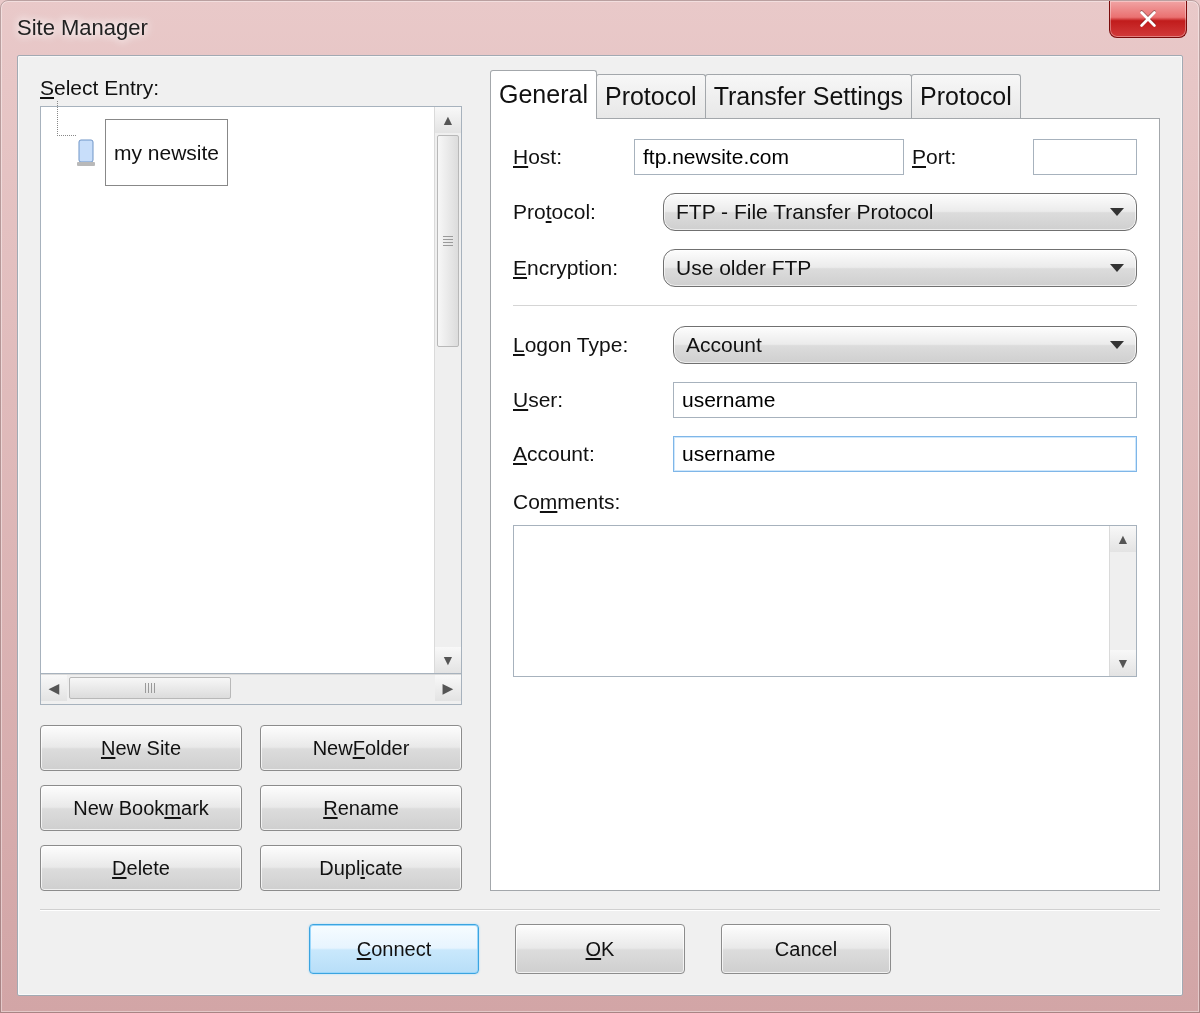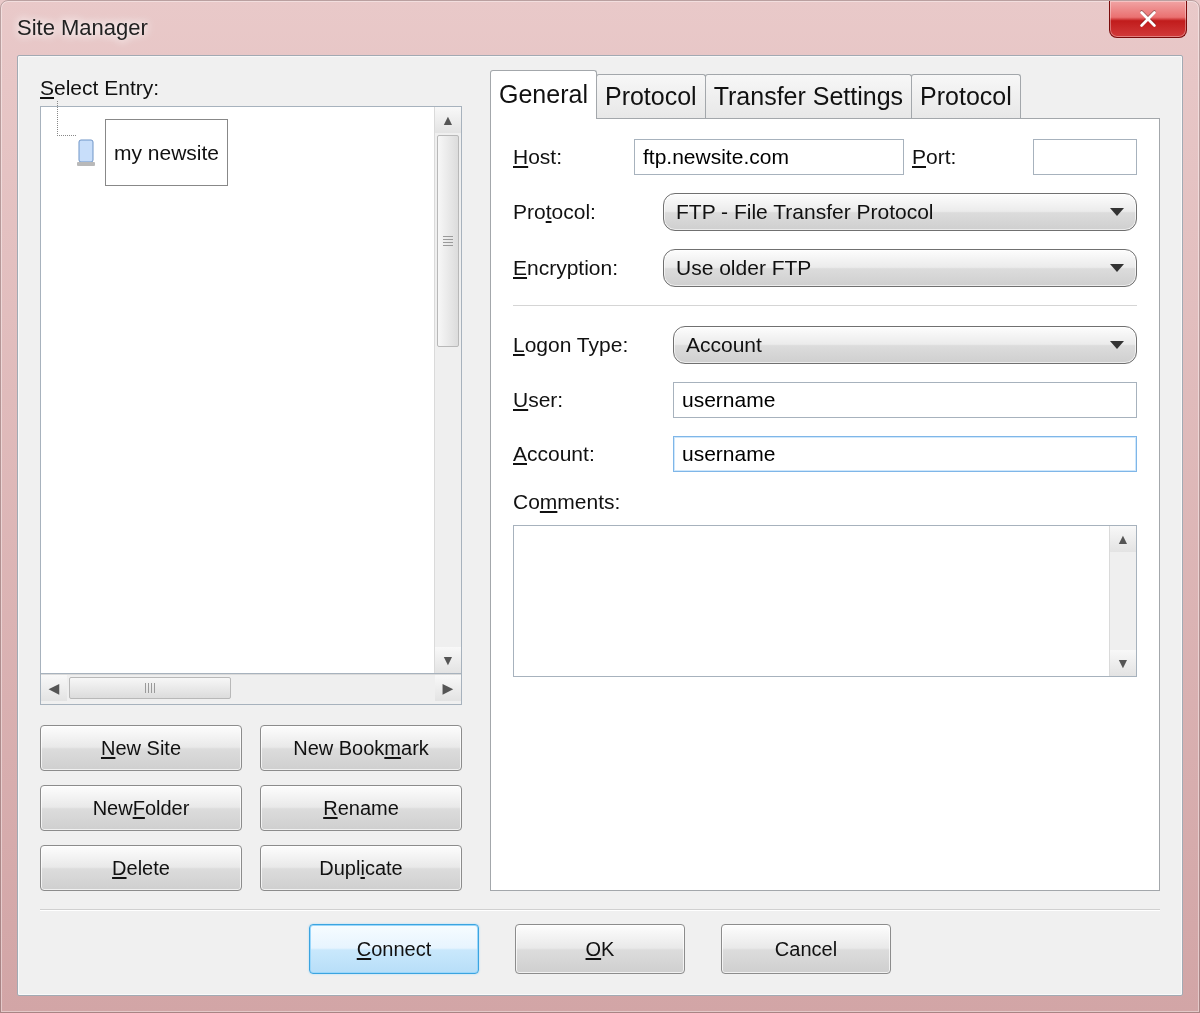--- a/index.html
+++ b/index.html
@@ -263,22 +263,22 @@
           <div class="hscroll">
             <div class="arrow">◀</div>
             <div class="thumb"></div>
             <div class="track"></div>
             <div class="arrow">▶</div>
           </div>
         </div>
 
         <div class="btn-grid">
           <div class="push-btn"><span class="mn">N</span>ew Site</div>
+          <div class="push-btn">New <span class="mn">F</span>older</div>
           <div class="push-btn">New Book<span class="mn">m</span>ark</div>
-          <div class="push-btn">New <span class="mn">F</span>older</div>
           <div class="push-btn"><span class="mn">R</span>ename</div>
           <div class="push-btn"><span class="mn">D</span>elete</div>
           <div class="push-btn">Dupl<span class="mn">i</span>cate</div>
         </div>
       </div>
 
       <div class="right">
         <div class="tabs">
           <div class="tab active">General</div>
           <div class="tab">Protocol</div>

